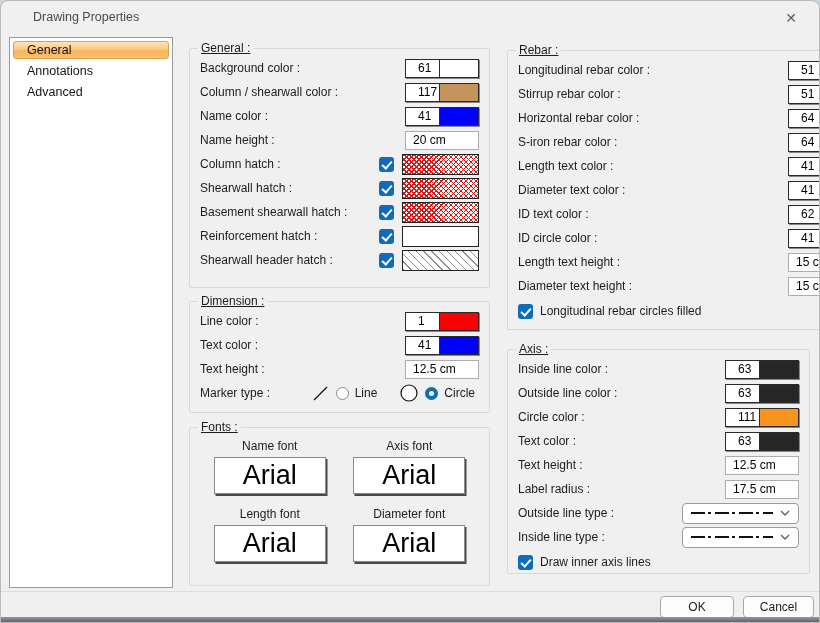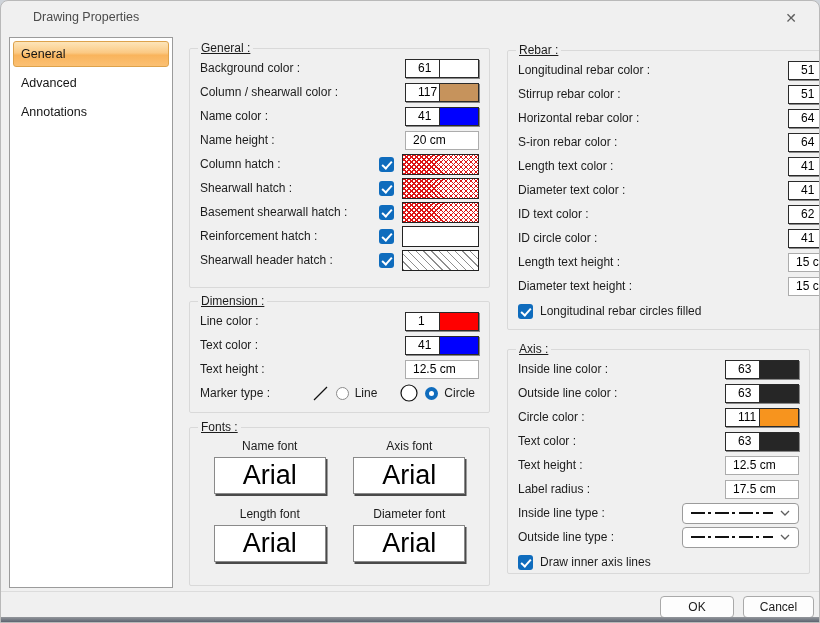--- a/index.html
+++ b/index.html
@@ -5,21 +5,21 @@
   * { box-sizing: border-box; }
   html,body { margin:0; padding:0; background:#cfd4da; font-family:"Liberation Sans", sans-serif; }
   .dialog { position:relative; width:820px; height:623px; background:#f0f0f0;
             border:1px solid #b9b9b9; border-radius:8px 8px 0 0; overflow:hidden; }
   .titlebar { position:absolute; left:0; top:0; right:0; height:32px; display:flex; align-items:center;
               padding-left:32px; font-size:12.5px; color:#4b4b4b; }
   .close-btn { position:absolute; right:10px; top:4px; width:36px; height:25px; display:flex;
                align-items:center; justify-content:center; color:#5e5e5e; font-size:14px; cursor:default; }
   .sidebar { position:absolute; left:8px; top:36px; width:164px; height:551px; background:#ffffff;
              border:1px solid #9b9b9b; }
-  .side-item { height:26px; margin:3px 3px 0 3px; display:flex; align-items:center; padding-left:7px;
+  .side-item { height:18px; margin:3px 3px 0 3px; display:flex; align-items:center; padding-left:13px;
                font-size:12.5px; color:#141414; border:1px solid transparent; }
   .side-item.selected { background:linear-gradient(180deg,#fde5b9 0%,#fbc983 45%,#f9b45c 55%,#fbc073 100%);
                border:1px solid #dda24b; border-radius:3px; }
   fieldset.group { position:absolute; margin:0; border:1px solid #d9d9d9; border-radius:2px;
                    padding:1px 10px 0 10px; background:transparent; }
   legend { font-size:12px; color:#1c1c1c; padding:0 3px; margin-left:-2px;text-decoration:underline; }
   .row { height:24px; display:flex; align-items:center; font-size:12px; color:#1c1c1c; }
   .row .lbl { white-space:nowrap; }
   .row .ctl { margin-left:auto; }
   .colorctl { display:flex; width:74px; height:19px; border:1px solid #2a2a2a; background:#fff;
@@ -79,24 +79,24 @@
   <div class="titlebar">
     <span>Drawing Properties</span>
     <span class="close-btn">✕</span>
   </div>
 
   <div class="sidebar">
     <div class="side-item selected">
       <span>General</span>
     </div>
     <div class="side-item">
+      <span>Annotations</span>
+    </div>
+    <div class="side-item">
       <span>Advanced</span>
-    </div>
-    <div class="side-item">
-      <span>Annotations</span>
     </div>
   </div>
 
   <fieldset class="group" id="grp-general">
     <legend>General :</legend>
     <div class="row">
       <span class="lbl">Background color :</span>
       <span class="colorctl ctl">
         <span class="num">61</span>
         <span class="swatch" style="background: rgb(255, 255, 255);"></span>
@@ -324,41 +324,41 @@
     </div>
     <div class="row">
       <span class="lbl">Text height :</span>
       <span class="txtfield ctl">12.5 cm</span>
     </div>
     <div class="row">
       <span class="lbl">Label radius :</span>
       <span class="txtfield ctl">17.5 cm</span>
     </div>
     <div class="row">
+      <span class="lbl">Outside line type :</span>
+      <span class="dd">
+        <span class="pattern"></span>
+        <span class="glyph">
+          <svg width="10" height="6">
+              <path d="M1 1 L5 5 L9 1" stroke="#5f5f5f" fill="none" stroke-width="1.3"></path>
+            </svg>
+        </span>
+      </span>
+    </div>
+    <div class="row">
       <span class="lbl">Inside line type :</span>
       <span class="dd">
         <span class="pattern"></span>
         <span class="glyph">
           <svg width="10" height="6">
               <path d="M1 1 L5 5 L9 1" stroke="#5f5f5f" fill="none" stroke-width="1.3"></path>
             </svg>
         </span>
       </span>
     </div>
-    <div class="row">
-      <span class="lbl">Outside line type :</span>
-      <span class="dd">
-        <span class="pattern"></span>
-        <span class="glyph">
-          <svg width="10" height="6">
-              <path d="M1 1 L5 5 L9 1" stroke="#5f5f5f" fill="none" stroke-width="1.3"></path>
-            </svg>
-        </span>
-      </span>
-    </div>
     <div class="cbrow">
       <span class="cb"></span>
       <span>Draw inner axis lines</span>
     </div>
   </fieldset>
 
   <div class="footer-sep"></div>
   <div class="btn btn-ok">OK</div>
   <div class="btn btn-cancel">Cancel</div>
   <div class="bottom-strip"></div>

